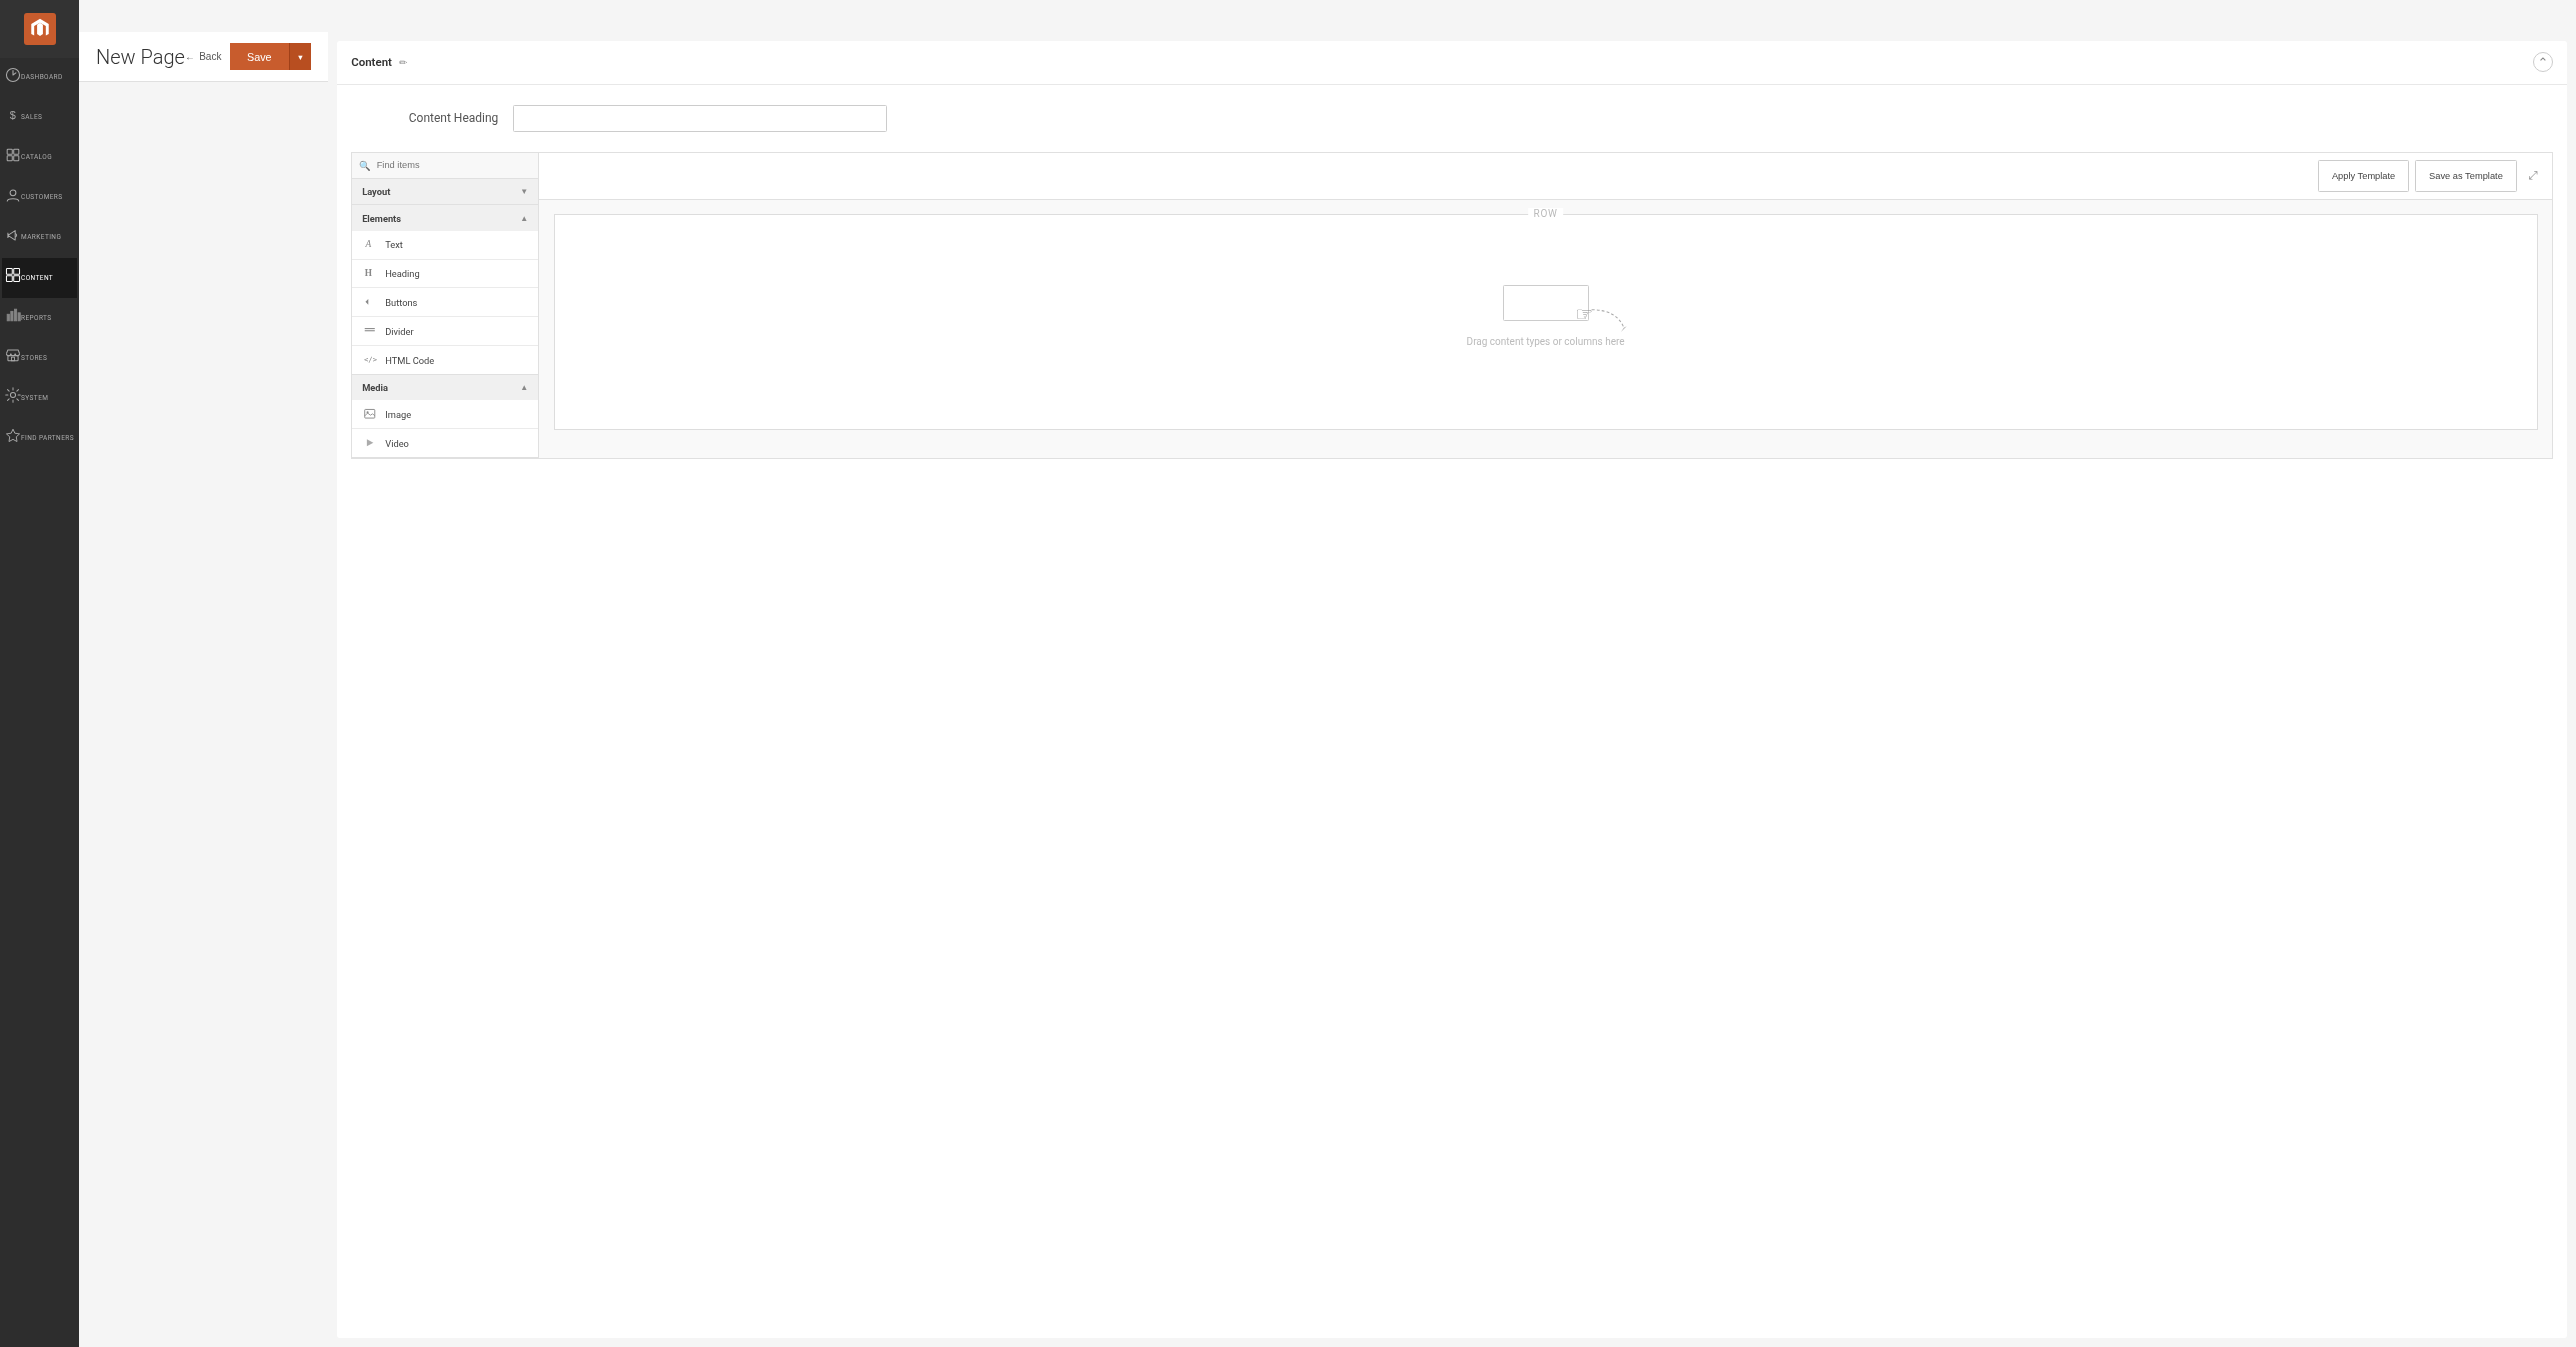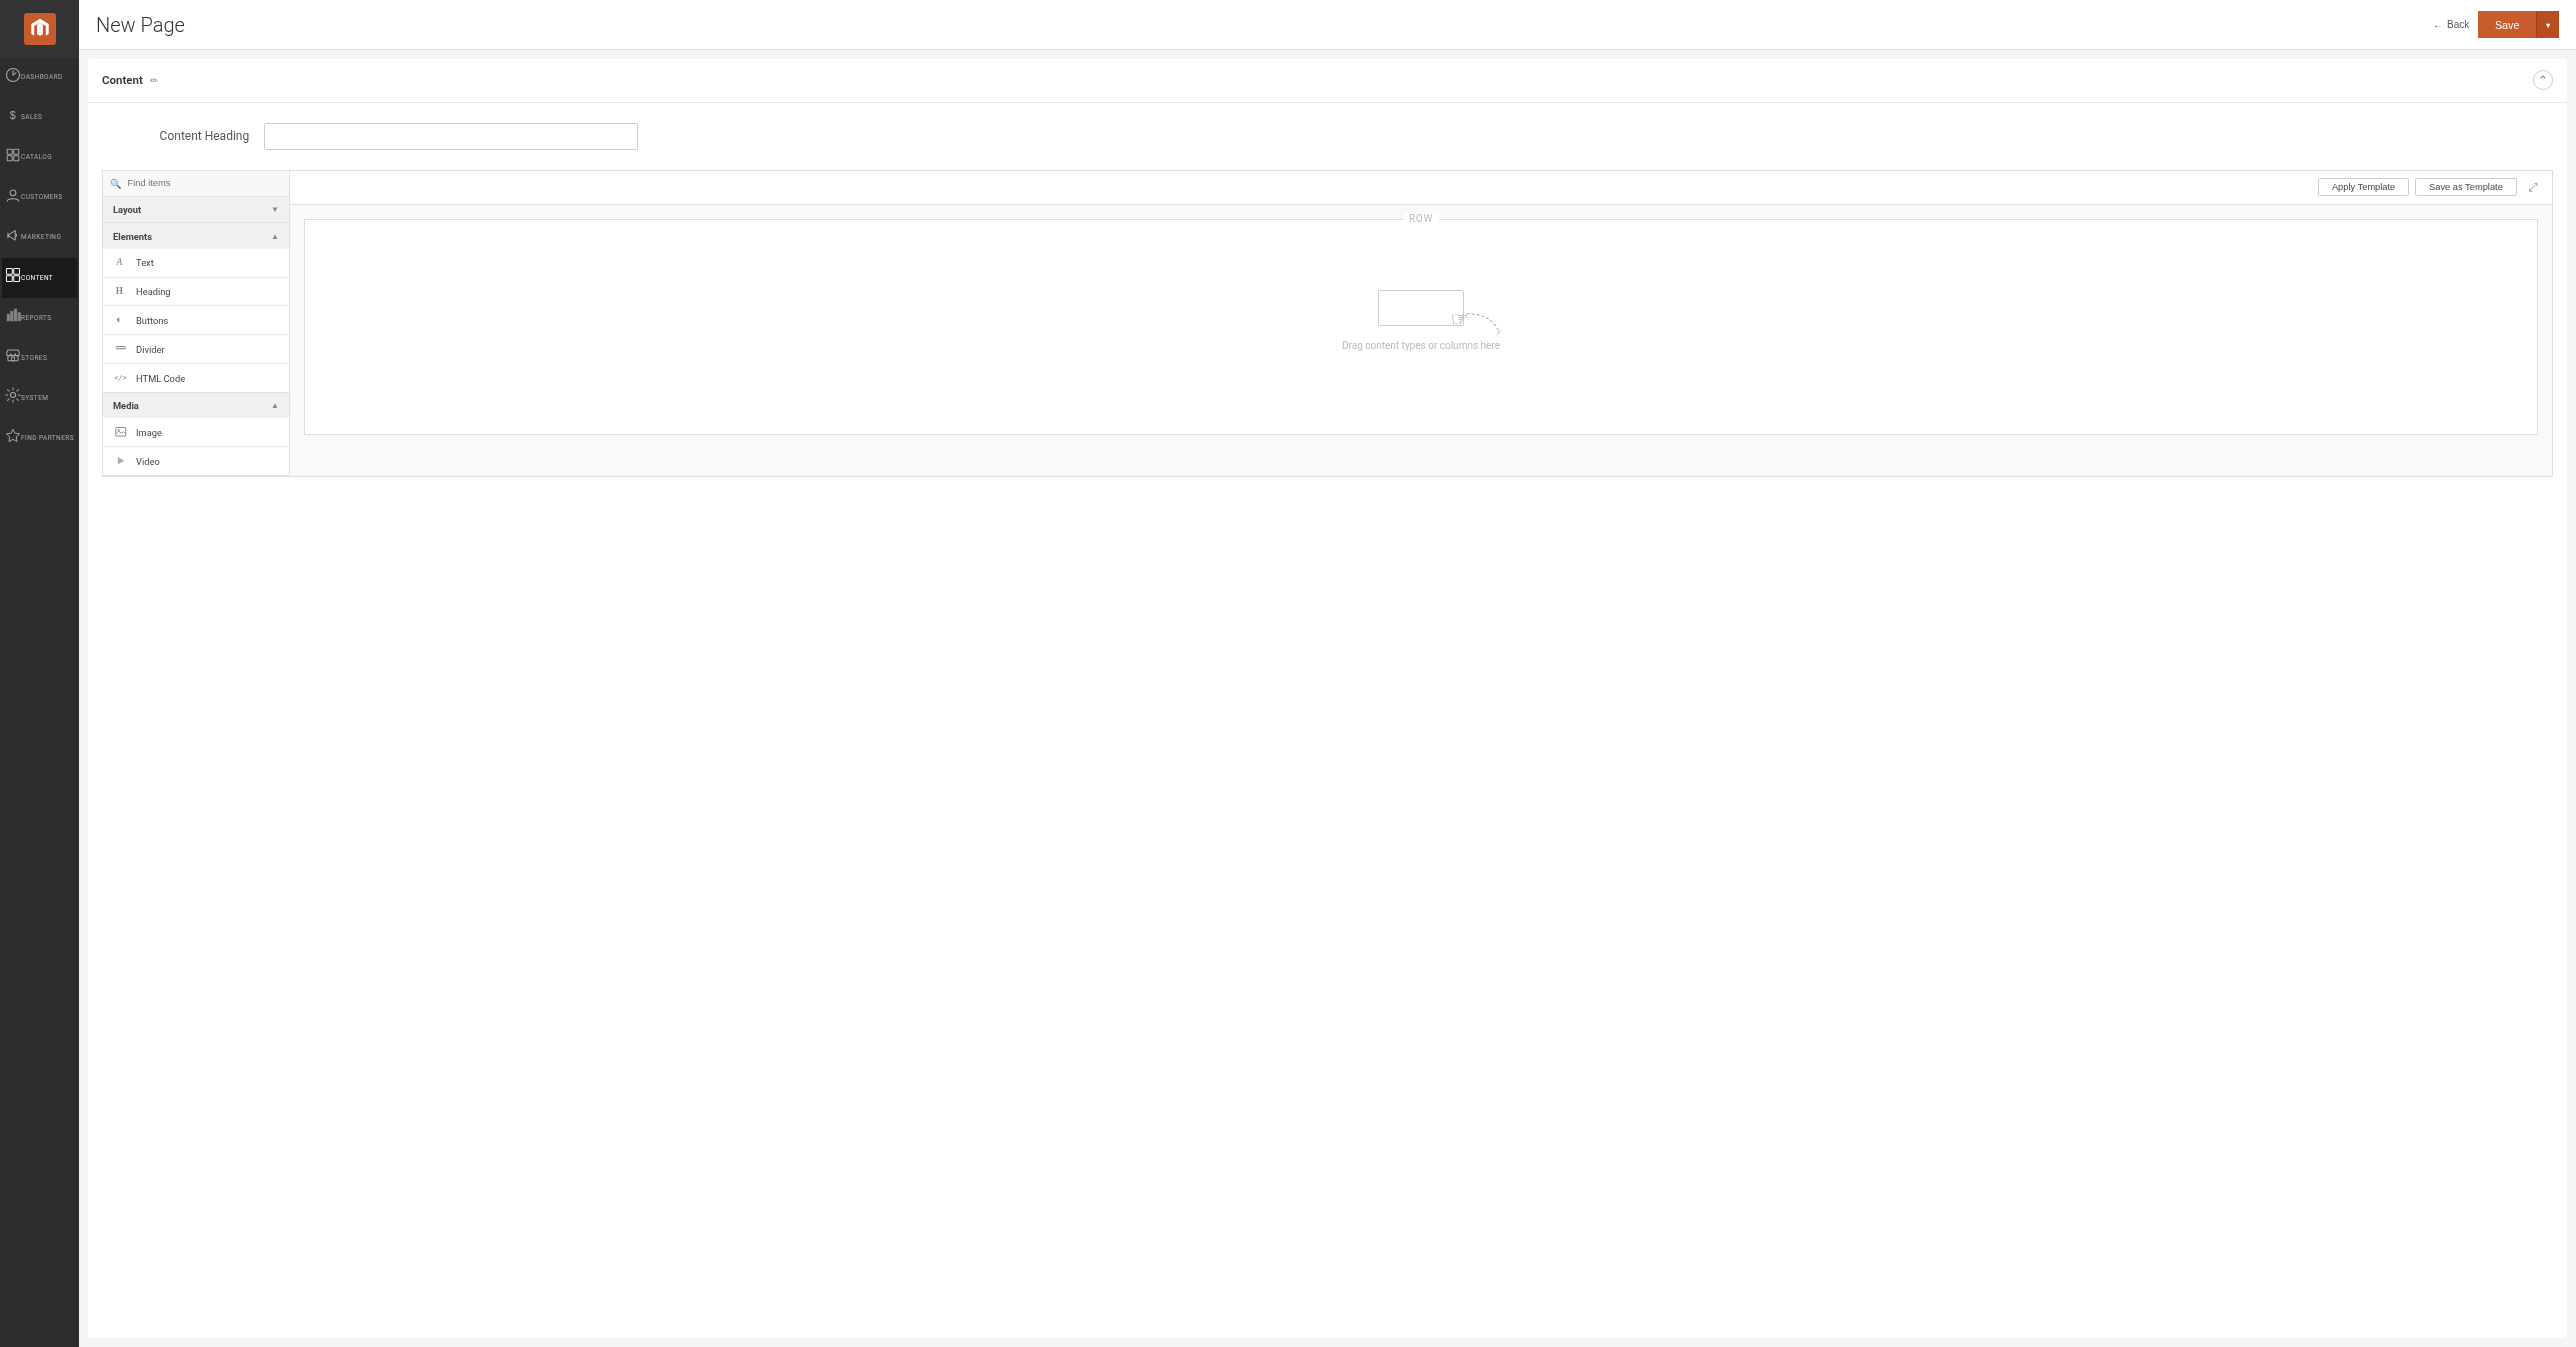--- a/index.html
+++ b/index.html
@@ -59,22 +59,23 @@
     .sidebar-item .label {
       font-size: 6.5px;
       text-align: center;
       line-height: 1.2;
     }
 
     
     .main {
       flex: 1;
       display: flex;
-      flex-direction: column;
+      flex-direction: row;
       overflow: hidden;
+      margin-top: 32px;
     }
 
     
     .top-header {
       background: #fff;
       border-bottom: 0.7px solid #e0e0e0;
       padding: 0 17px;
       height: 50px;
       display: flex;
       align-items: center;
@@ -277,21 +278,21 @@
       justify-content: flex-end;
       align-items: center;
       padding: 7.2px 8.6px;
       gap: 5.8px;
       background: #fff;
       border-bottom: 0.7px solid #e0e0e0;
     }
     .template-btn {
       background: #fff;
       border: 0.7px solid #ccc;
-      padding: 3px 13px;
+      padding: 10px 13px;
       font-size: 9.3px;
       cursor: pointer;
       color: #444;
       border-radius: 1.4px;
     }
     .fullscreen-btn {
       background: none;
       border: none;
       cursor: pointer;
       font-size: 11.5px;

